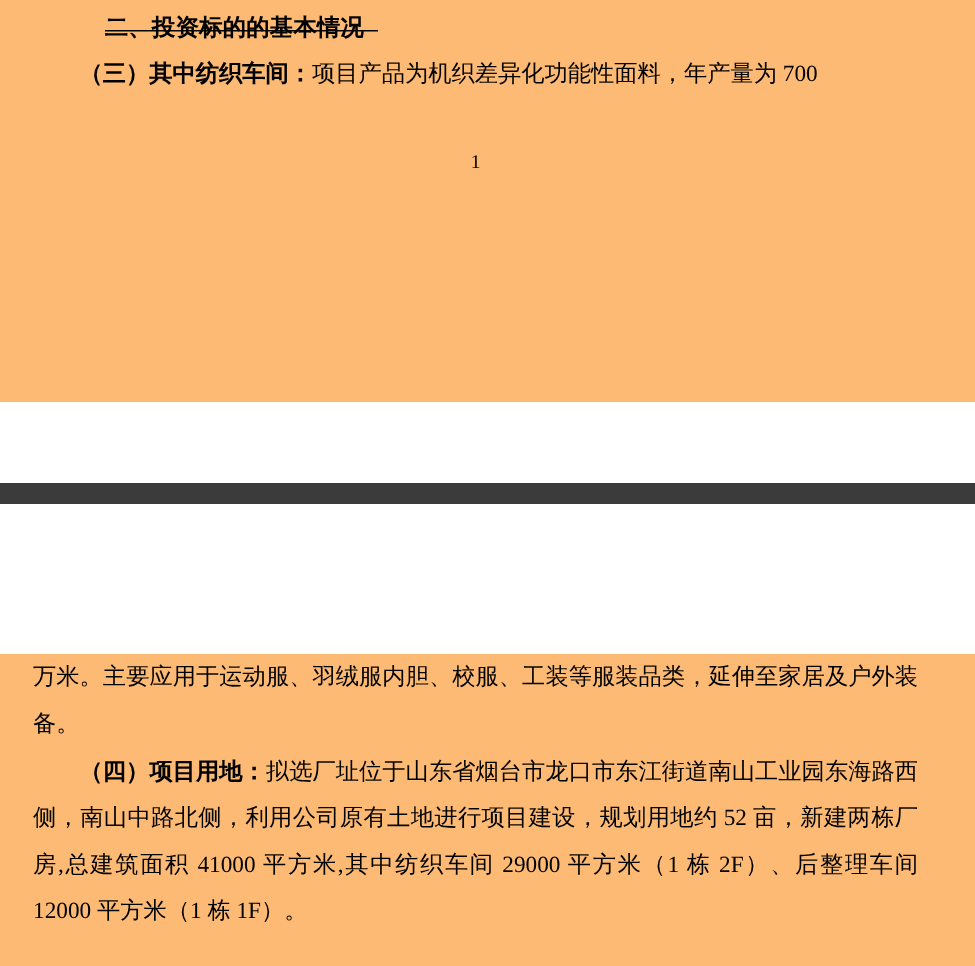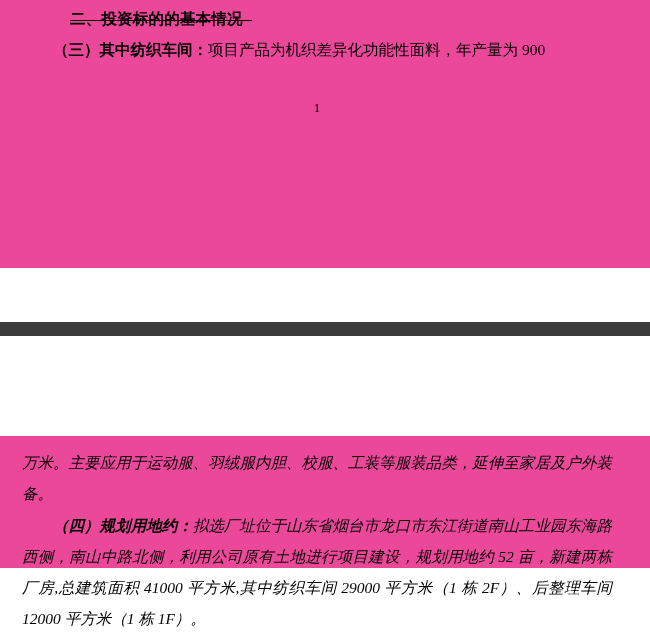--- a/index.html
+++ b/index.html
@@ -10,22 +10,22 @@
   body {
     width: 650px;
     height: 644px;
     font-family: "Liberation Serif", "DejaVu Serif", serif;
     color: #000000;
     overflow: hidden;
   }
   .page {
     position: relative;
     width: 650px;
-    height: 568px;
-    background: #ec4899;
+    height: 644px;
+    background: #fdba74;
   }
   
   .page-block {
     padding: 0 38px 0 22px;
     box-sizing: border-box;
   }
   .section-heading {
     font-size: 15.5px;
     font-weight: bold;
     letter-spacing: 0.2px;
@@ -80,33 +80,33 @@
 
 <div class="page">
 
   <div class="page-block" style="position:absolute;left:0;top:0;width:650px;">
     <div class="heading-underline"></div>
     <h2 class="section-heading">二、投资标的的基本情况</h2>
 
 
 
     <p class="para">
-      <span class="b">（三）其中纺织车间：</span><span>项目产品为机织差异化功能性面料，年产量为 900</span>
+      <span class="b">（三）其中纺织车间：</span><span>项目产品为机织差异化功能性面料，年产量为 700</span>
     </p>
 
     <div class="pagenum">1</div>
   </div>
 
   <div class="gapband" style="top:268px;height:54px;"></div>
   <div class="separator" style="top:322px;"></div>
   <div class="gapband" style="top:336px;height:100px;"></div>
 
-  <div class="page-block" style="position:absolute;left:0;top:447px;width:650px;font-style:italic;">
+  <div class="page-block" style="position:absolute;left:0;top:436px;width:650px;">
     <p class="para para-noindent">
       <span>万米。主要应用于运动服、羽绒服内胆、校服、工装等服装品类，延伸至家居及户外装备。</span>
     </p>
 
     <p class="para">
-      <span class="b">（四）规划用地约：</span><span>拟选厂址位于山东省烟台市龙口市东江街道南山工业园东海路西侧，南山中路北侧，利用公司原有土地进行项目建设，规划用地约 52 亩，新建两栋厂房,总建筑面积 41000 平方米,其中纺织车间 29000 平方米（1 栋 2F）、后整理车间 12000 平方米（1 栋 1F）。</span>
+      <span class="b">（四）项目用地：</span><span>拟选厂址位于山东省烟台市龙口市东江街道南山工业园东海路西侧，南山中路北侧，利用公司原有土地进行项目建设，规划用地约 52 亩，新建两栋厂房,总建筑面积 41000 平方米,其中纺织车间 29000 平方米（1 栋 2F）、后整理车间 12000 平方米（1 栋 1F）。</span>
     </p>
   </div>
 
 </div>
 
 </body></html>

